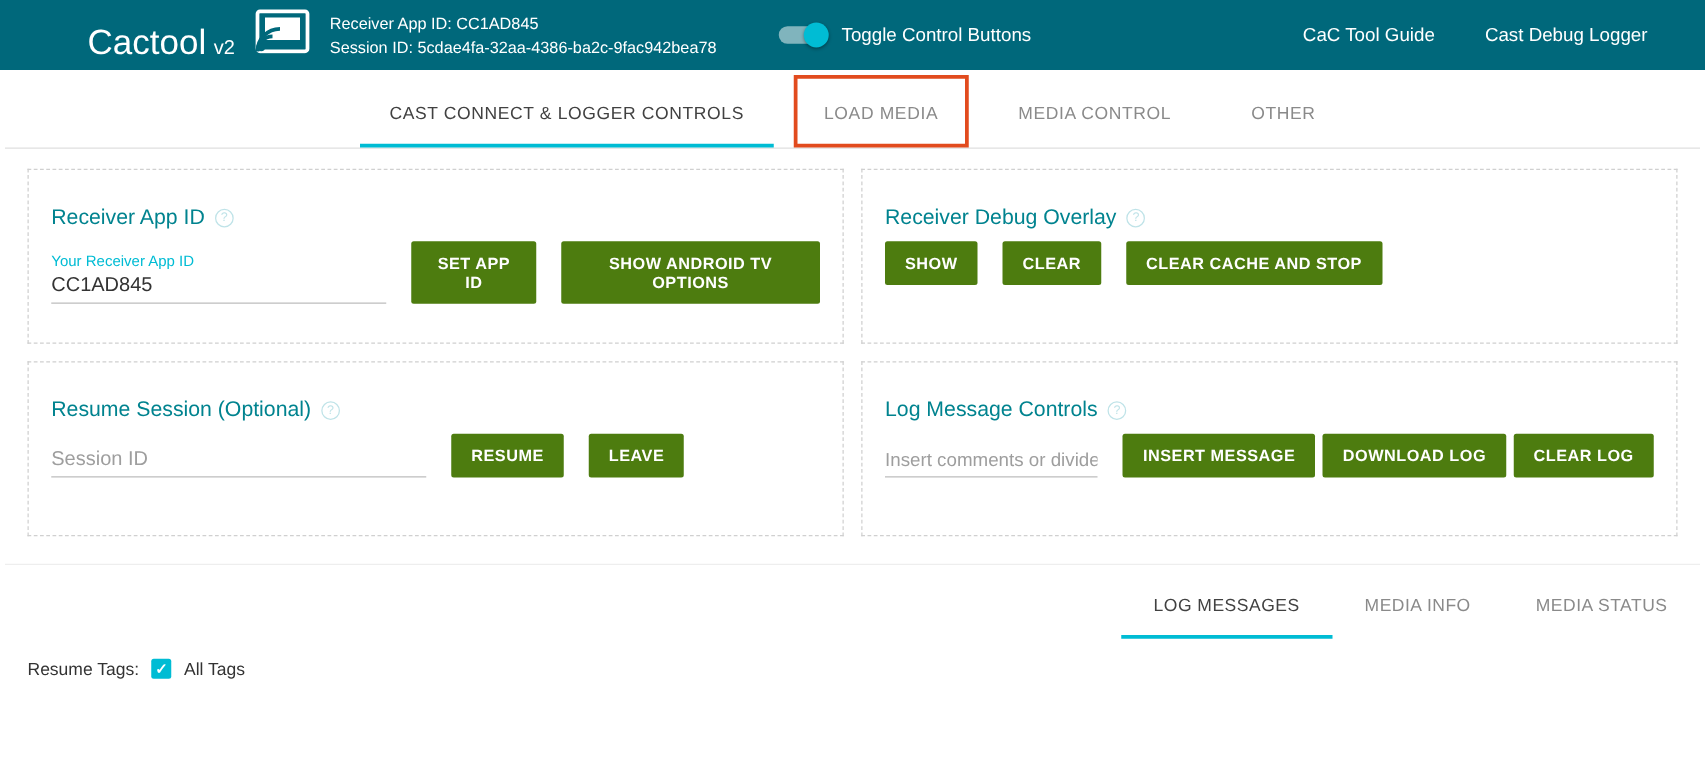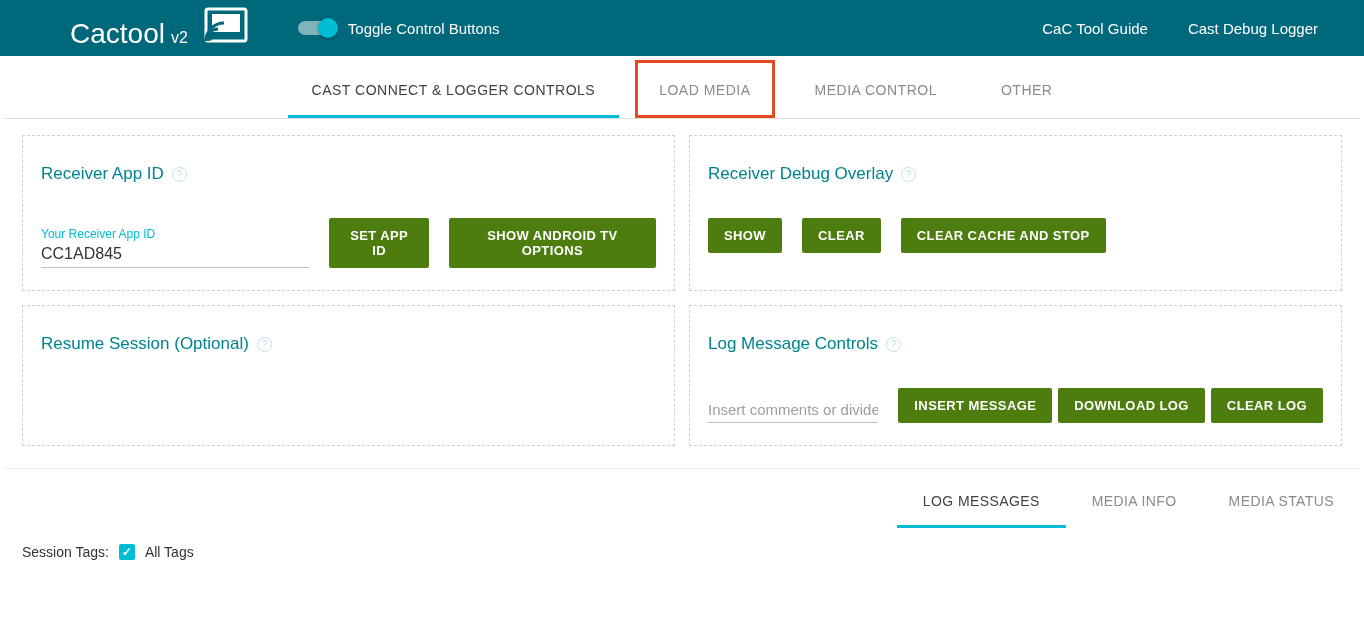--- a/index.html
+++ b/index.html
@@ -52,21 +52,21 @@
     display: grid;
     grid-template-columns: 1fr 1fr;
     gap: 14px;
     padding: 16px 22px;
   }
   .panel {
     border: 1px dashed #d0d0d0;
     padding: 28px 18px 22px 18px;
     display: flex;
     flex-direction: column;
-    gap: 34px;
+    gap: 9px;
     min-height: 140px;
   }
   .panel-title {
     color: #00838f;
     font-size: 17px;
     font-weight: 400;
     display: flex;
     align-items: center;
     gap: 8px;
   }
@@ -148,20 +148,30 @@
     <span class="cast-icon">
       <svg width="44" height="36" viewBox="0 0 44 36">
         <rect x="2" y="2" width="40" height="32" rx="2" fill="none" stroke="#fff" stroke-width="3"></rect>
         <rect x="8" y="7" width="28" height="18" fill="#fff"></rect>
         <path d="M2 34 A12 12 0 0 1 14 22" fill="none" stroke="#00687b" stroke-width="3"></path>
         <path d="M2 34 A18 18 0 0 1 20 16" fill="none" stroke="#00687b" stroke-width="3"></path>
         <circle cx="5" cy="31" r="3" fill="#00687b"></circle>
       </svg>
     </span>
   </div>
+  <div class="session-info">
+    <div>
+      <span>Receiver App ID:</span>
+      <span>CC1AD845</span>
+    </div>
+    <div>
+      <span>Session ID:</span>
+      <span>5cdae4fa-32aa-4386-ba2c-9fac942bea78</span>
+    </div>
+  </div>
   <div class="toggle-wrap">
     <div class="toggle">
       <div class="toggle-knob"></div>
     </div>
     <span class="toggle-label">Toggle Control Buttons</span>
   </div>
   <div class="header-links">
     <span class="header-link">CaC Tool Guide</span>
     <span class="header-link">Cast Debug Logger</span>
   </div>
@@ -201,20 +211,27 @@
       <button class="btn">CLEAR</button>
       <button class="btn">CLEAR CACHE AND STOP</button>
     </div>
   </div>
 
   <div class="panel">
     <div class="panel-title">
       <span>Resume Session (Optional)</span>
       <span class="help-icon">?</span>
     </div>
+    <div class="panel-row">
+      <div class="field">
+        <input class="text-input" placeholder="Session ID" style="">
+      </div>
+      <button class="btn">RESUME</button>
+      <button class="btn">LEAVE</button>
+    </div>
   </div>
 
   <div class="panel">
     <div class="panel-title">
       <span>Log Message Controls</span>
       <span class="help-icon">?</span>
     </div>
     <div class="panel-row">
       <div class="field log-field">
         <input class="text-input" placeholder="Insert comments or dividers..." style="">
@@ -229,17 +246,17 @@
 
 </div>
 
 <div class="lower-tabs-wrap">
   <div class="lower-tabs">
     <div class="lower-tab active">LOG MESSAGES</div>
     <div class="lower-tab">MEDIA INFO</div>
     <div class="lower-tab">MEDIA STATUS</div>
   </div>
   <div class="custom-tags">
-    <span>Session Tags:</span>
+    <span>Resume Tags:</span>
     <span class="checkbox">✓</span>
     <span>All Tags</span>
   </div>
 </div>
 
 </body></html>

